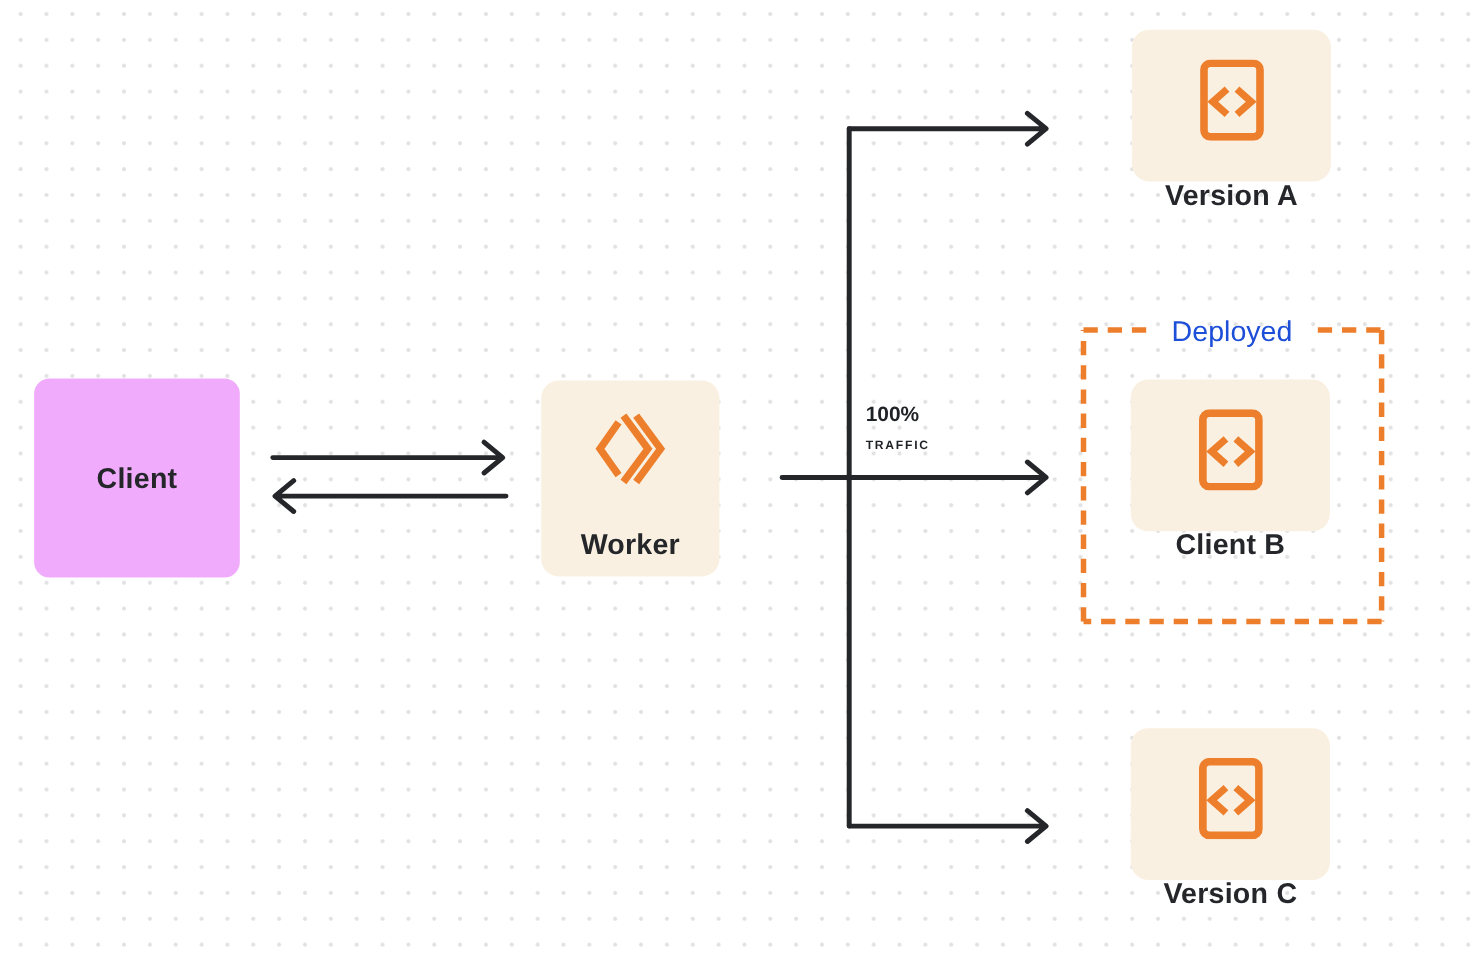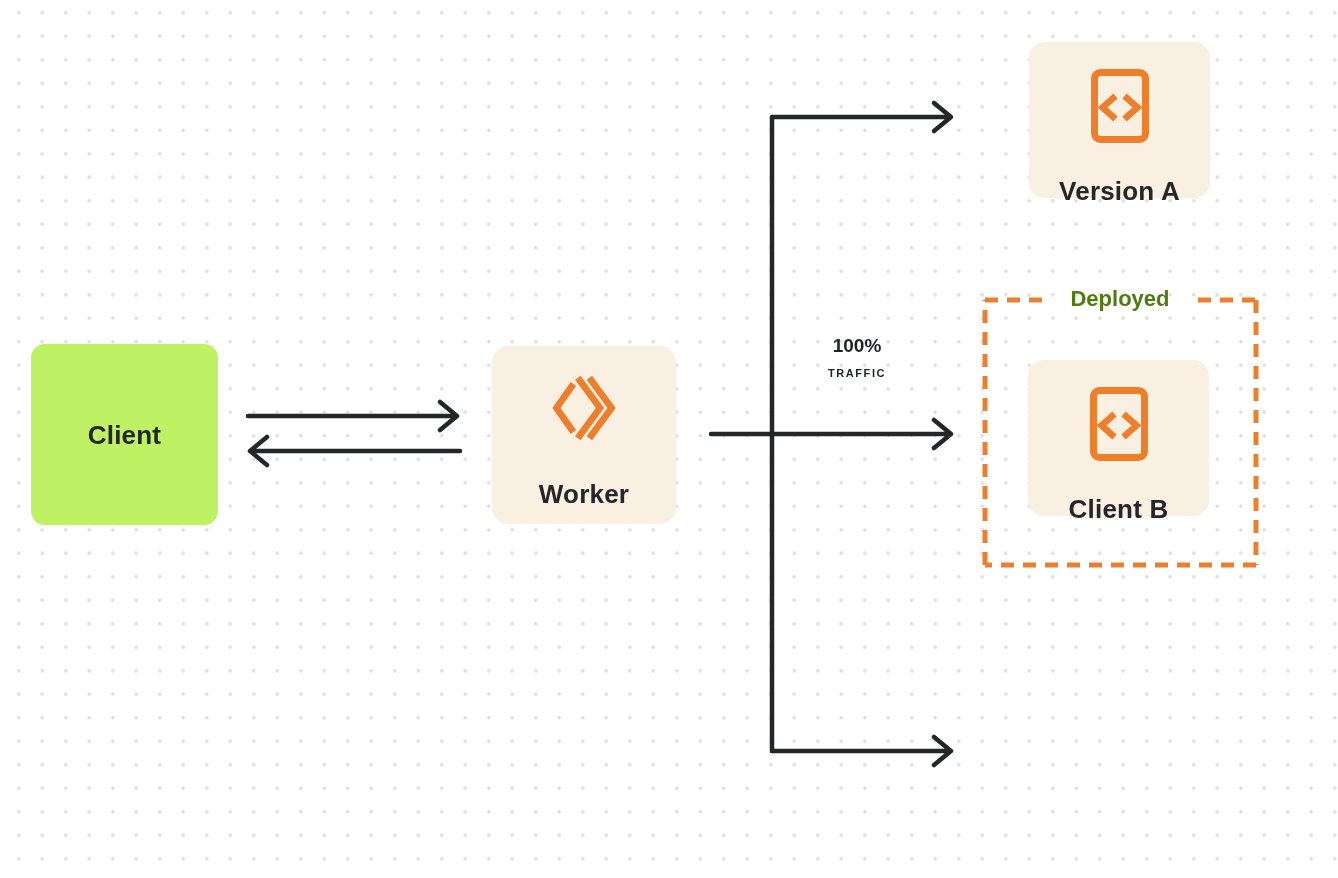--- a/index.html
+++ b/index.html
@@ -25,52 +25,51 @@
   }
   .node .label {
     font-weight: 700;
     font-size: 26px;
     color: #24262a;
     line-height: 1;
     letter-spacing: 0.2px;
   }
   .client {
     left: 31px; top: 344px; width: 187px; height: 181px;
-    background: #bef264;
+    background: #f0abfc;
     border-radius: 14px;
     justify-content: center;
   }
   .cream { background: #faf0e1; }
-  .worker { left: 492px; top: 346px; width: 184px; height: 178px; }
+  .worker { left: 492px; top: 346px; width: 162px; height: 178px; }
   .worker .icon-wrap { margin-top: 26px; }
   .worker .label { margin-top: 33px; }
-  .version { width: 181px; height: 156px; margin-top: 15px; }
+  .version { width: 181px; height: 138px; }
   .version .icon-wrap { margin-top: 27px; }
   .version .label { margin-top: 31px; }
   .version-a { left: 1029px; top: 27px; }
   .version-b { left: 1028px; top: 345px; }
   .version-c { left: 1028px; top: 662px; }
 
   .traffic-label {
     position: absolute;
-    left: 787px; top: 336px; width: 140px;
-    text-align: center;
+    left: 787px; top: 368px; width: 140px;
     color: #1e2125;
     font-weight: 700;
   }
   .traffic-label .l1 { font-size: 19px; line-height: 1; }
   .traffic-label .l2 { font-size: 11px; line-height: 1; letter-spacing: 1.6px; margin-top: 13px; }
 
   .deployed-label {
     position: absolute;
     left: 1040px; top: 288px; width: 160px;
     text-align: center;
-    color: #4d7c0f;
-    font-weight: 700;
-    font-size: 22px;
+    color: #1d4ed8;
+    font-weight: 400;
+    font-size: 26px;
     line-height: 1;
   }
 </style>
 </head>
 <body>
 
 <div class="canvas">
 
   <svg class="connectors" width="1338" height="878" viewBox="0 0 1338 878">
     <g stroke="#24262a" stroke-width="4.5" fill="none" stroke-linecap="round" stroke-linejoin="round">
@@ -123,14 +122,24 @@
     <span class="icon-wrap">
       <svg width="58" height="74" viewBox="0 0 58 74" fill="none" stroke="#ed7f2c" stroke-linejoin="miter" stroke-linecap="butt">
         <rect x="3.5" y="3.5" width="51" height="67" rx="6" stroke-width="7"></rect>
         <path d="M24.5 27 L11.5 38.5 L24.5 50" stroke-width="6.5"></path>
         <path d="M33.5 27 L46.5 38.5 L33.5 50" stroke-width="6.5"></path>
       </svg>
     </span>
     <div class="label">Client B</div>
   </div>
 
+  <div class="node cream version version-c">
+    <span class="icon-wrap">
+      <svg width="58" height="74" viewBox="0 0 58 74" fill="none" stroke="#ed7f2c" stroke-linejoin="miter" stroke-linecap="butt">
+        <rect x="3.5" y="3.5" width="51" height="67" rx="6" stroke-width="7"></rect>
+        <path d="M24.5 27 L11.5 38.5 L24.5 50" stroke-width="6.5"></path>
+        <path d="M33.5 27 L46.5 38.5 L33.5 50" stroke-width="6.5"></path>
+      </svg>
+    </span>
+    <div class="label">Version C</div>
+  </div>
 
 </div>
 
 </body></html>

